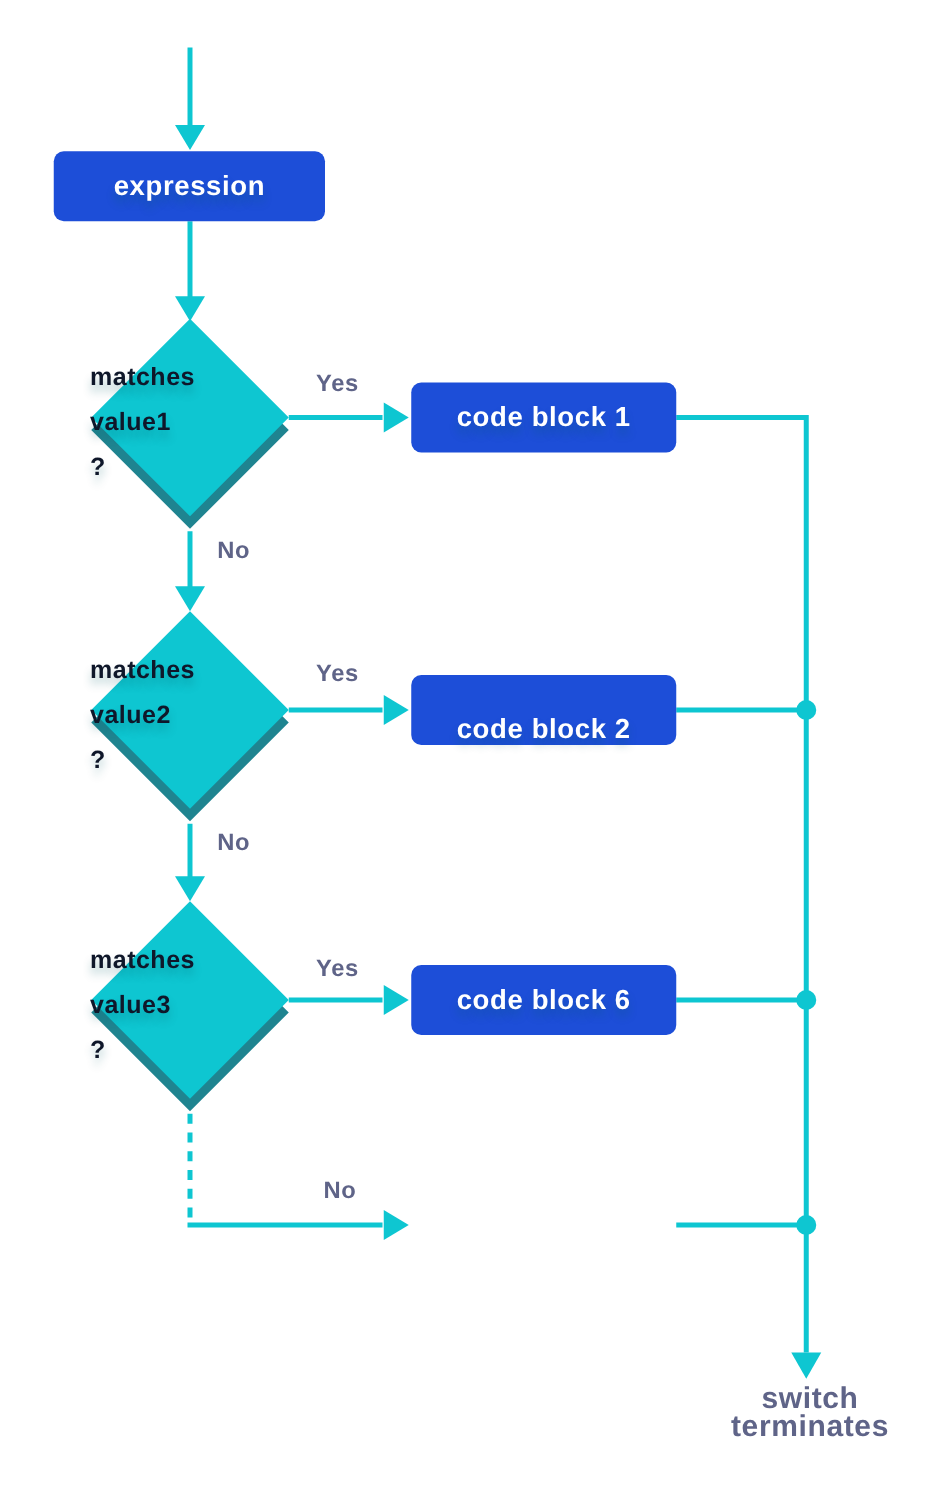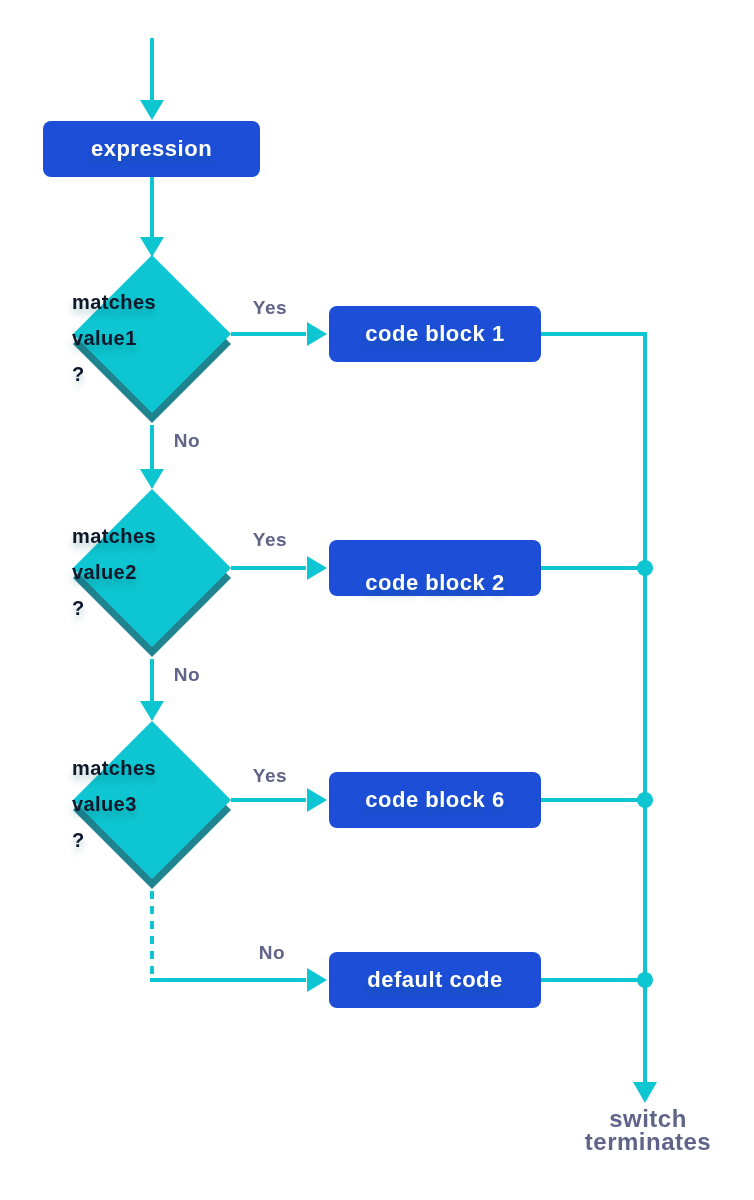--- a/index.html
+++ b/index.html
@@ -164,23 +164,20 @@
   </div>
   <div class="node cb1">
     <span>code block 1</span>
   </div>
   <div class="node cb2">
     <span>code block 2</span>
   </div>
   <div class="node cb3">
     <span>code block 6</span>
   </div>
-  <div class="node default">
-    <span>default code</span>
-  </div>
 
   <div class="diamond-text dtext1">matches
 value1
 ?</div>
   <div class="diamond-text dtext2">matches
 value2
 ?</div>
   <div class="diamond-text dtext3">matches
 value3
 ?</div>

